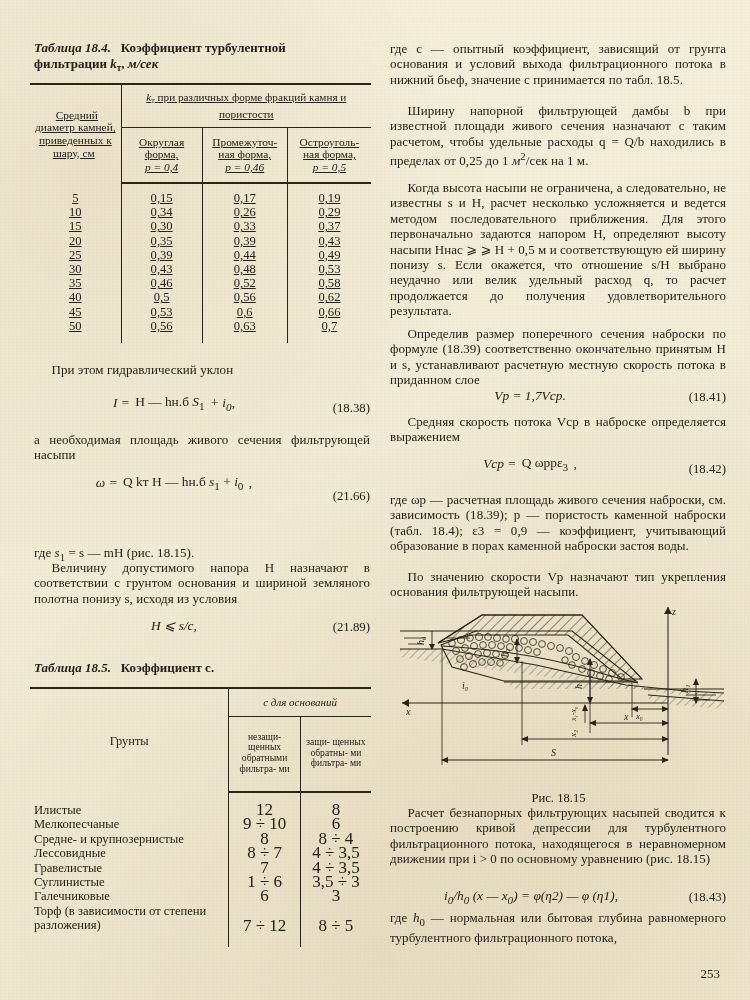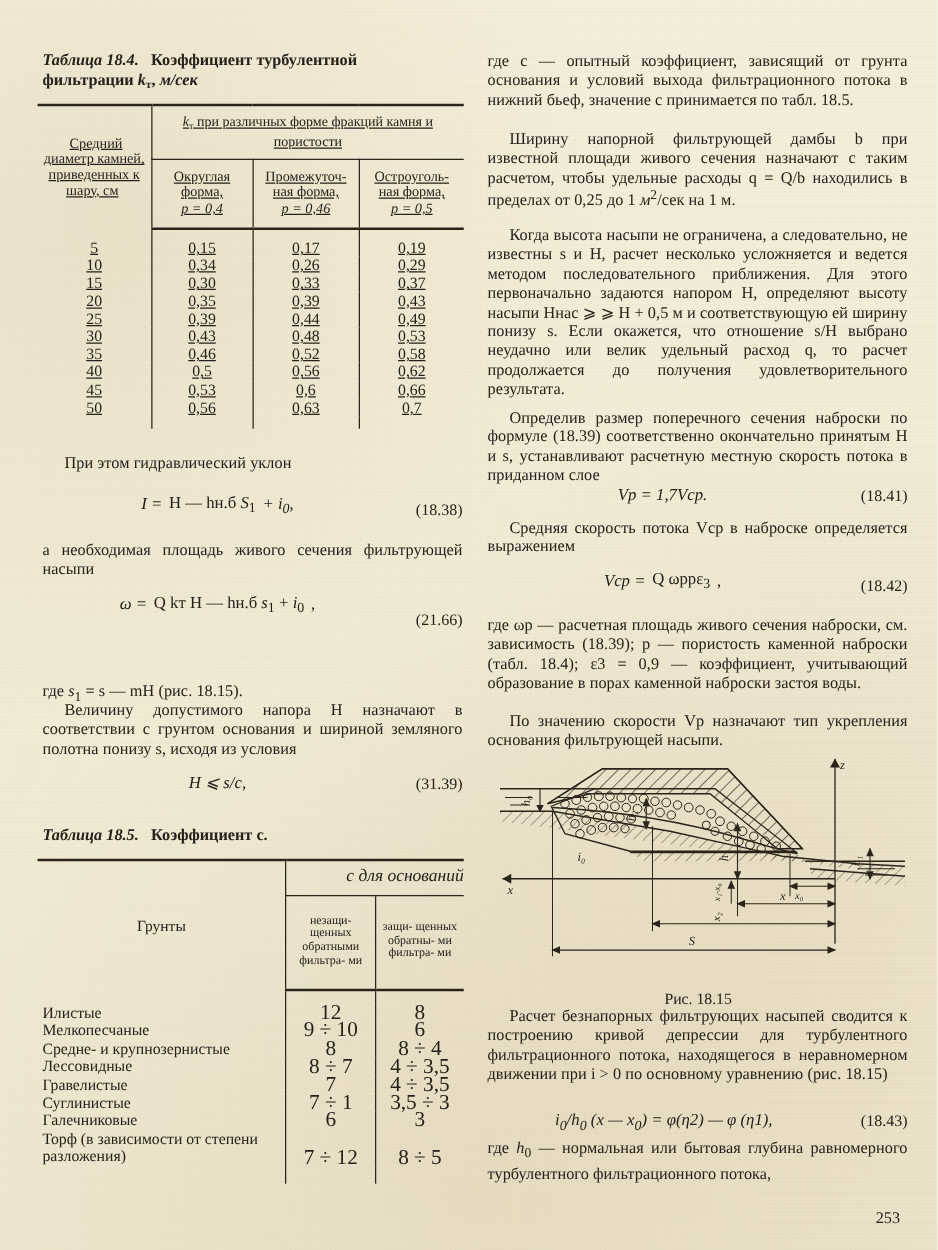--- a/index.html
+++ b/index.html
@@ -112,21 +112,21 @@
   .t185 .thin-bot { border-bottom: 1.2px solid #2a2419; }
   .t185 .vline { border-left: 1.2px solid #2a2419; }
   .t185 .soil { text-align: left; padding-left: 4px; font-size: 12.6px; }
   .t185 .num { text-align: center; font-size: 17px; }
   .t185 .hsmall {
     text-align: center;
     font-size: 9.6px;
     line-height: 10.6px;
     padding: 2px 2px 4px 2px;
   }
-  .t185 .hmid { text-align: right; font-size: 14px; padding: 3px 0 4px 0; }
+  .t185 .hmid { text-align: center; font-size: 11px; padding: 3px 0 4px 0; }
   .t185 .c-soil { width: 205px; }
   .t185 .c-num { width: 68px; }
 
   
   .formula-row {
     position: relative;
     font-size: 13.4px;
     line-height: 16px;
   }
   .formula-row .eqno {
@@ -333,21 +333,21 @@
     </div>
 
     <div style="position:absolute; top:560px; left:6px; width:336px;">
       <p class="body">Величину допустимого напора H назначают в соответствии с грунтом основания и шириной земляного полотна понизу s, исходя из условия</p>
     </div>
 
     <div class="formula-row" style="position:absolute; top:618px; left:6px; width:336px; height:18px;">
       <div class="fcenter">
         <span class="i">H ⩽ s/c,</span>
       </div>
-      <span class="eqno">(31.39)</span>
+      <span class="eqno">(21.89)</span>
     </div>
 
     <div style="position:absolute; top:660px; left:6px; width:336px;">
       <div class="tbl-caption">
         <span class="tnum">Таблица 18.5.</span>
         &nbsp;
         <span>Коэффициент c.</span>
       </div>
     </div>
 
@@ -397,21 +397,21 @@
           <td class="vline num">8 ÷ 7</td>
           <td class="vline num">4 ÷ 3,5</td>
         </tr>
         <tr>
           <td class="soil">Гравелистые</td>
           <td class="vline num">7</td>
           <td class="vline num">4 ÷ 3,5</td>
         </tr>
         <tr>
           <td class="soil">Суглинистые</td>
-          <td class="vline num">7 ÷ 1</td>
+          <td class="vline num">1 ÷ 6</td>
           <td class="vline num">3,5 ÷ 3</td>
         </tr>
         <tr>
           <td class="soil">Галечниковые</td>
           <td class="vline num">6</td>
           <td class="vline num">3</td>
         </tr>
         <tr>
           <td class="soil" style="line-height:14.6px; padding-right:4px;">Торф (в зависимости от степени разложения)</td>
           <td class="vline num" style="vertical-align:bottom;">7 ÷ 12</td>

